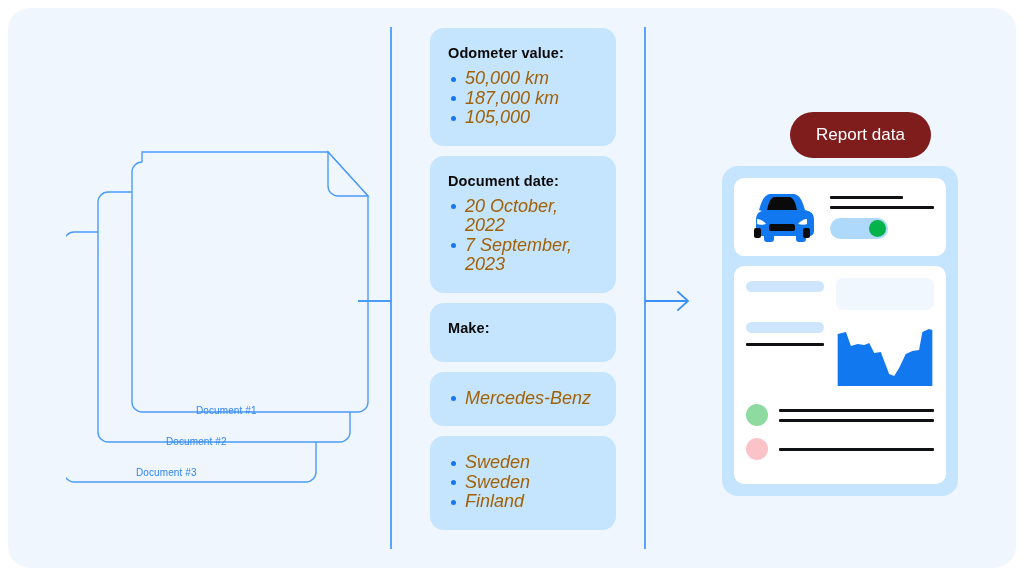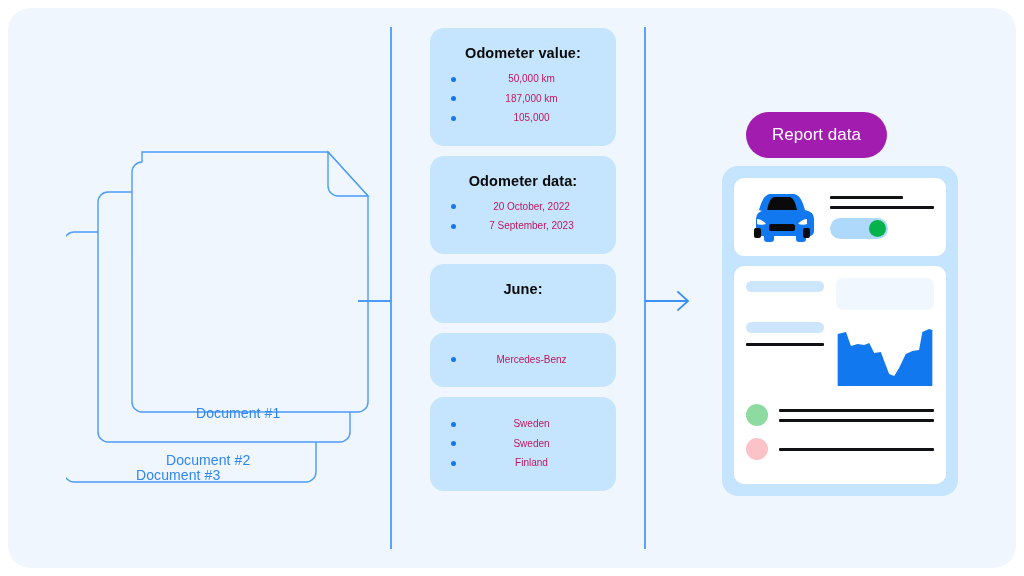--- a/index.html
+++ b/index.html
@@ -36,26 +36,26 @@
     position: absolute;
     left: 58px;
     top: 132px;
     width: 320px;
     height: 350px;
   }
   .doc-stack svg { display: block; }
   .doc-label {
     position: absolute;
     color: #2f86f6;
-    font-size: 14px;
+    font-size: 10px;
     letter-spacing: 0.1px;
     white-space: nowrap;
   }
   .doc-label-1 { left: 130px; top: 265px; }
-  .doc-label-2 { left: 100px; top: 296px; margin-top: 16px; }
+  .doc-label-2 { left: 100px; top: 296px; }
   .doc-label-3 { left: 70px;  top: 327px; text-align: center; }
 
   
   .connectors {
     position: absolute;
     left: 0; top: 0;
     width: 1008px; height: 560px;
     pointer-events: none;
   }
 
@@ -65,58 +65,58 @@
     left: 422px;
     top: 20px;
     width: 186px;
   }
   .card {
     background: #c5e4fd;
     border-radius: 14px;
     padding: 17px 18px 18px 18px;
     margin-bottom: 10px;
     box-sizing: border-box;
-    text-align: center;
   }
   .card-title {
     font-size: 14.5px;
     font-weight: bold;
     color: #0a0a0a;
     margin-bottom: 8px;
     letter-spacing: 0.1px;
   }
   .card-list {
     list-style: none;
     margin: 0;
     padding: 0;
   }
   .card-list li {
     position: relative;
     padding-left: 17px;
-    font-size: 10px;
-    color: #be185d;
+    font-size: 18px;
+    color: #a16207;
     line-height: 19.5px;
+    font-style: italic;
   }
   .card-list li::before {
     content: "";
     position: absolute;
     left: 3px;
     top: 7.5px;
     width: 5px;
     height: 5px;
     border-radius: 50%;
     background: #1677f2;
   }
 
   
   .report-btn {
     position: absolute;
-    left: 738px;
+    left: 782px;
     top: 104px;
-    background: #a21caf;
+    background: #7f1d1d;
     color: #ffffff;
     font-size: 17px;
     padding: 13px 26px;
     border: none;
     border-radius: 26px;
     cursor: pointer;
     white-space: nowrap;
     font-family: "Liberation Sans", sans-serif;
   }
   .report-panel {
@@ -236,29 +236,29 @@
       <div class="card">
         <div class="card-title">Odometer value:</div>
         <ul class="card-list">
           <li>50,000 km</li>
           <li>187,000 km</li>
           <li>105,000</li>
         </ul>
       </div>
 
       <div class="card">
-        <div class="card-title">Odometer data:</div>
+        <div class="card-title">Document date:</div>
         <ul class="card-list">
           <li>20 October, 2022</li>
           <li>7 September, 2023</li>
         </ul>
       </div>
 
       <div class="card">
-        <div class="card-title">June:</div>
+        <div class="card-title">Make:</div>
       </div>
 
       <div class="card">
         <ul class="card-list">
           <li>Mercedes-Benz</li>
         </ul>
       </div>
 
       <div class="card">
         <ul class="card-list">

